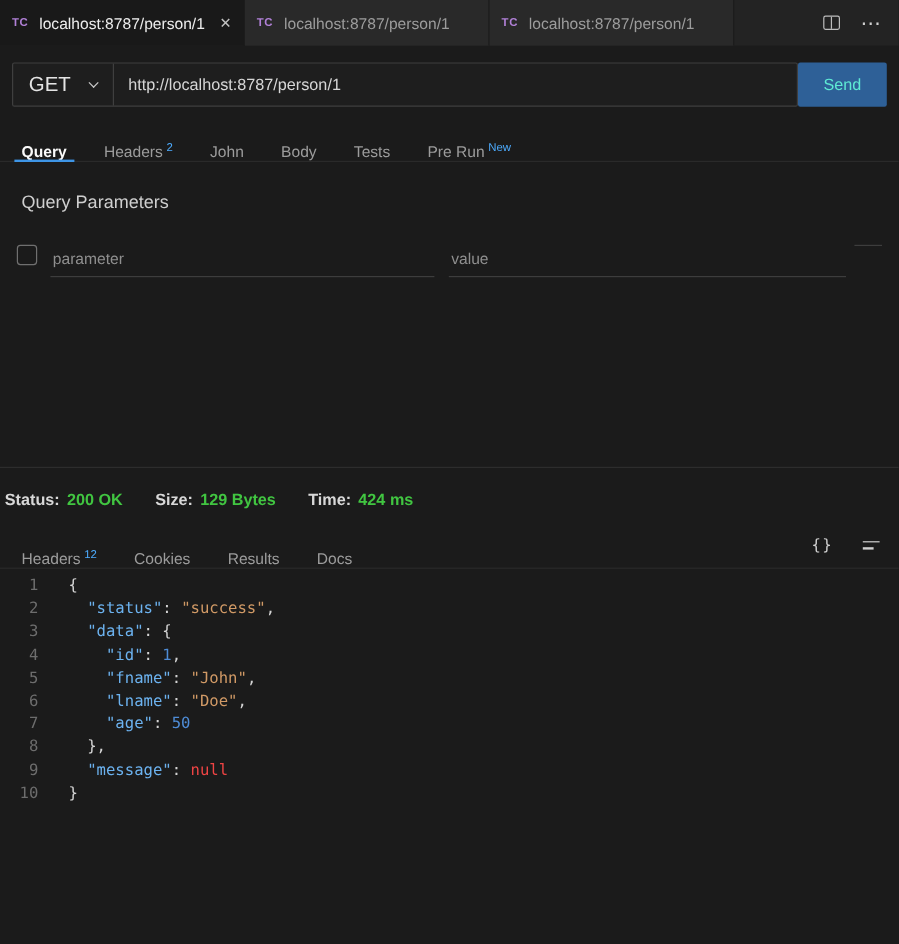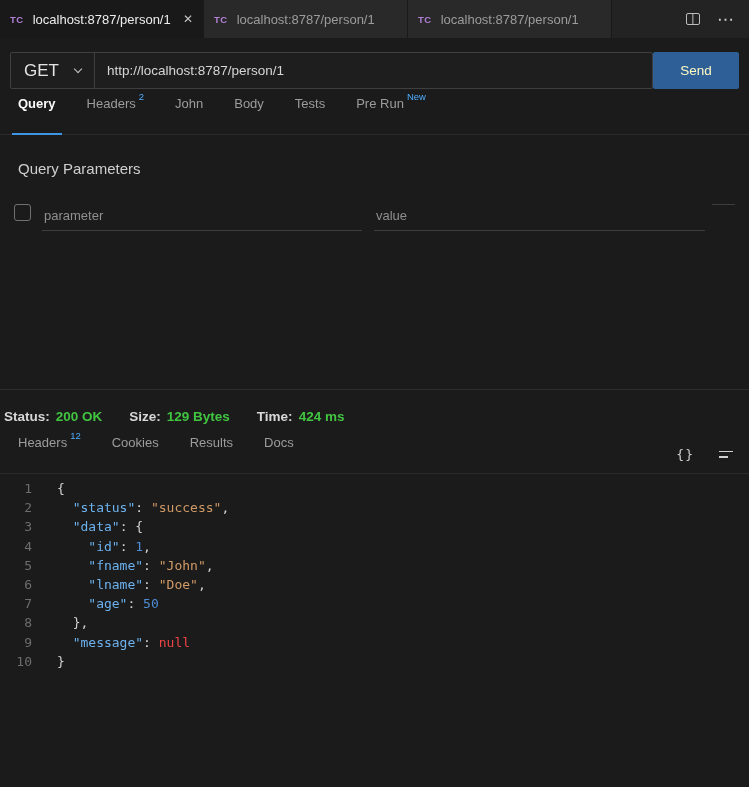--- a/index.html
+++ b/index.html
@@ -28,25 +28,25 @@
   .more-icon { font-size:17px; color:#cfcfcf; line-height:1; }
 
   
   .request-pane { height:338px; border-bottom:1px solid #2d2d2d; }
   .request-bar { display:flex; margin:14px 10px 0 10px; height:37px; }
   .url-box { flex:1; display:flex; align-items:center; background:#1e1e1e; border:1px solid #3f3f3f; border-radius:2px; }
   .method { display:flex; align-items:center; padding:0 13px; gap:16px; color:#e4e4e4; font-size:17px; height:100%; cursor:pointer; }
   .chev { width:6px; height:6px; border-right:1.4px solid #c8c8c8; border-bottom:1.4px solid #c8c8c8; transform:rotate(45deg); margin-top:-4px; }
   .vsep { width:1px; align-self:stretch; background:#3f3f3f; }
   .url-input { flex:1; background:transparent; border:none; outline:none; color:#d6d6d6; font-size:13.5px; padding:0 12px; font-family:inherit; }
-  .send-btn { width:86px; background:#2e6097; color:#fef9c3; border:none; border-radius:2px; font-size:13.5px; font-family:inherit; cursor:pointer; }
+  .send-btn { width:74px; background:#2e6097; color:#5eead4; border:none; border-radius:2px; font-size:13.5px; font-family:inherit; cursor:pointer; }
 
   
   .tabs-row { display:flex; align-items:stretch; height:39px; border-bottom:1px solid #2a2a2a; padding:0 16px 0 12px; margin-top:7px; }
-  .tab { display:flex; align-items:flex-start; padding:0 6px; margin-right:19px; font-size:13px; color:#9c9c9c; cursor:pointer; position:relative; }
+  .tab { display:flex; align-items:flex-end; padding:0 6px; margin-right:19px; font-size:13px; color:#9c9c9c; cursor:pointer; position:relative; }
   .tab.active { color:#fafafa; font-weight:700; }
   .tab.active::after { content:""; position:absolute; left:0; right:0; bottom:-1px; height:2px; background:#3e95e6; }
   .tab-badge { color:#4dacff; font-size:9.5px; margin-left:3px; transform:translateY(-5px); font-weight:400; }
 
   .qp-title { margin:25px 0 0 18px; font-size:15px; color:#cfcfcf; }
 
   .param-row { display:flex; align-items:flex-start; margin:27px 10px 0 14px; }
   .checkbox { width:17px; height:17px; border:1.4px solid #707070; border-radius:3px; margin:0 11px 3px 0; cursor:pointer; }
   .param-input {
     background:transparent; border:none; border-bottom:1px solid #3d3d3d; outline:none;

